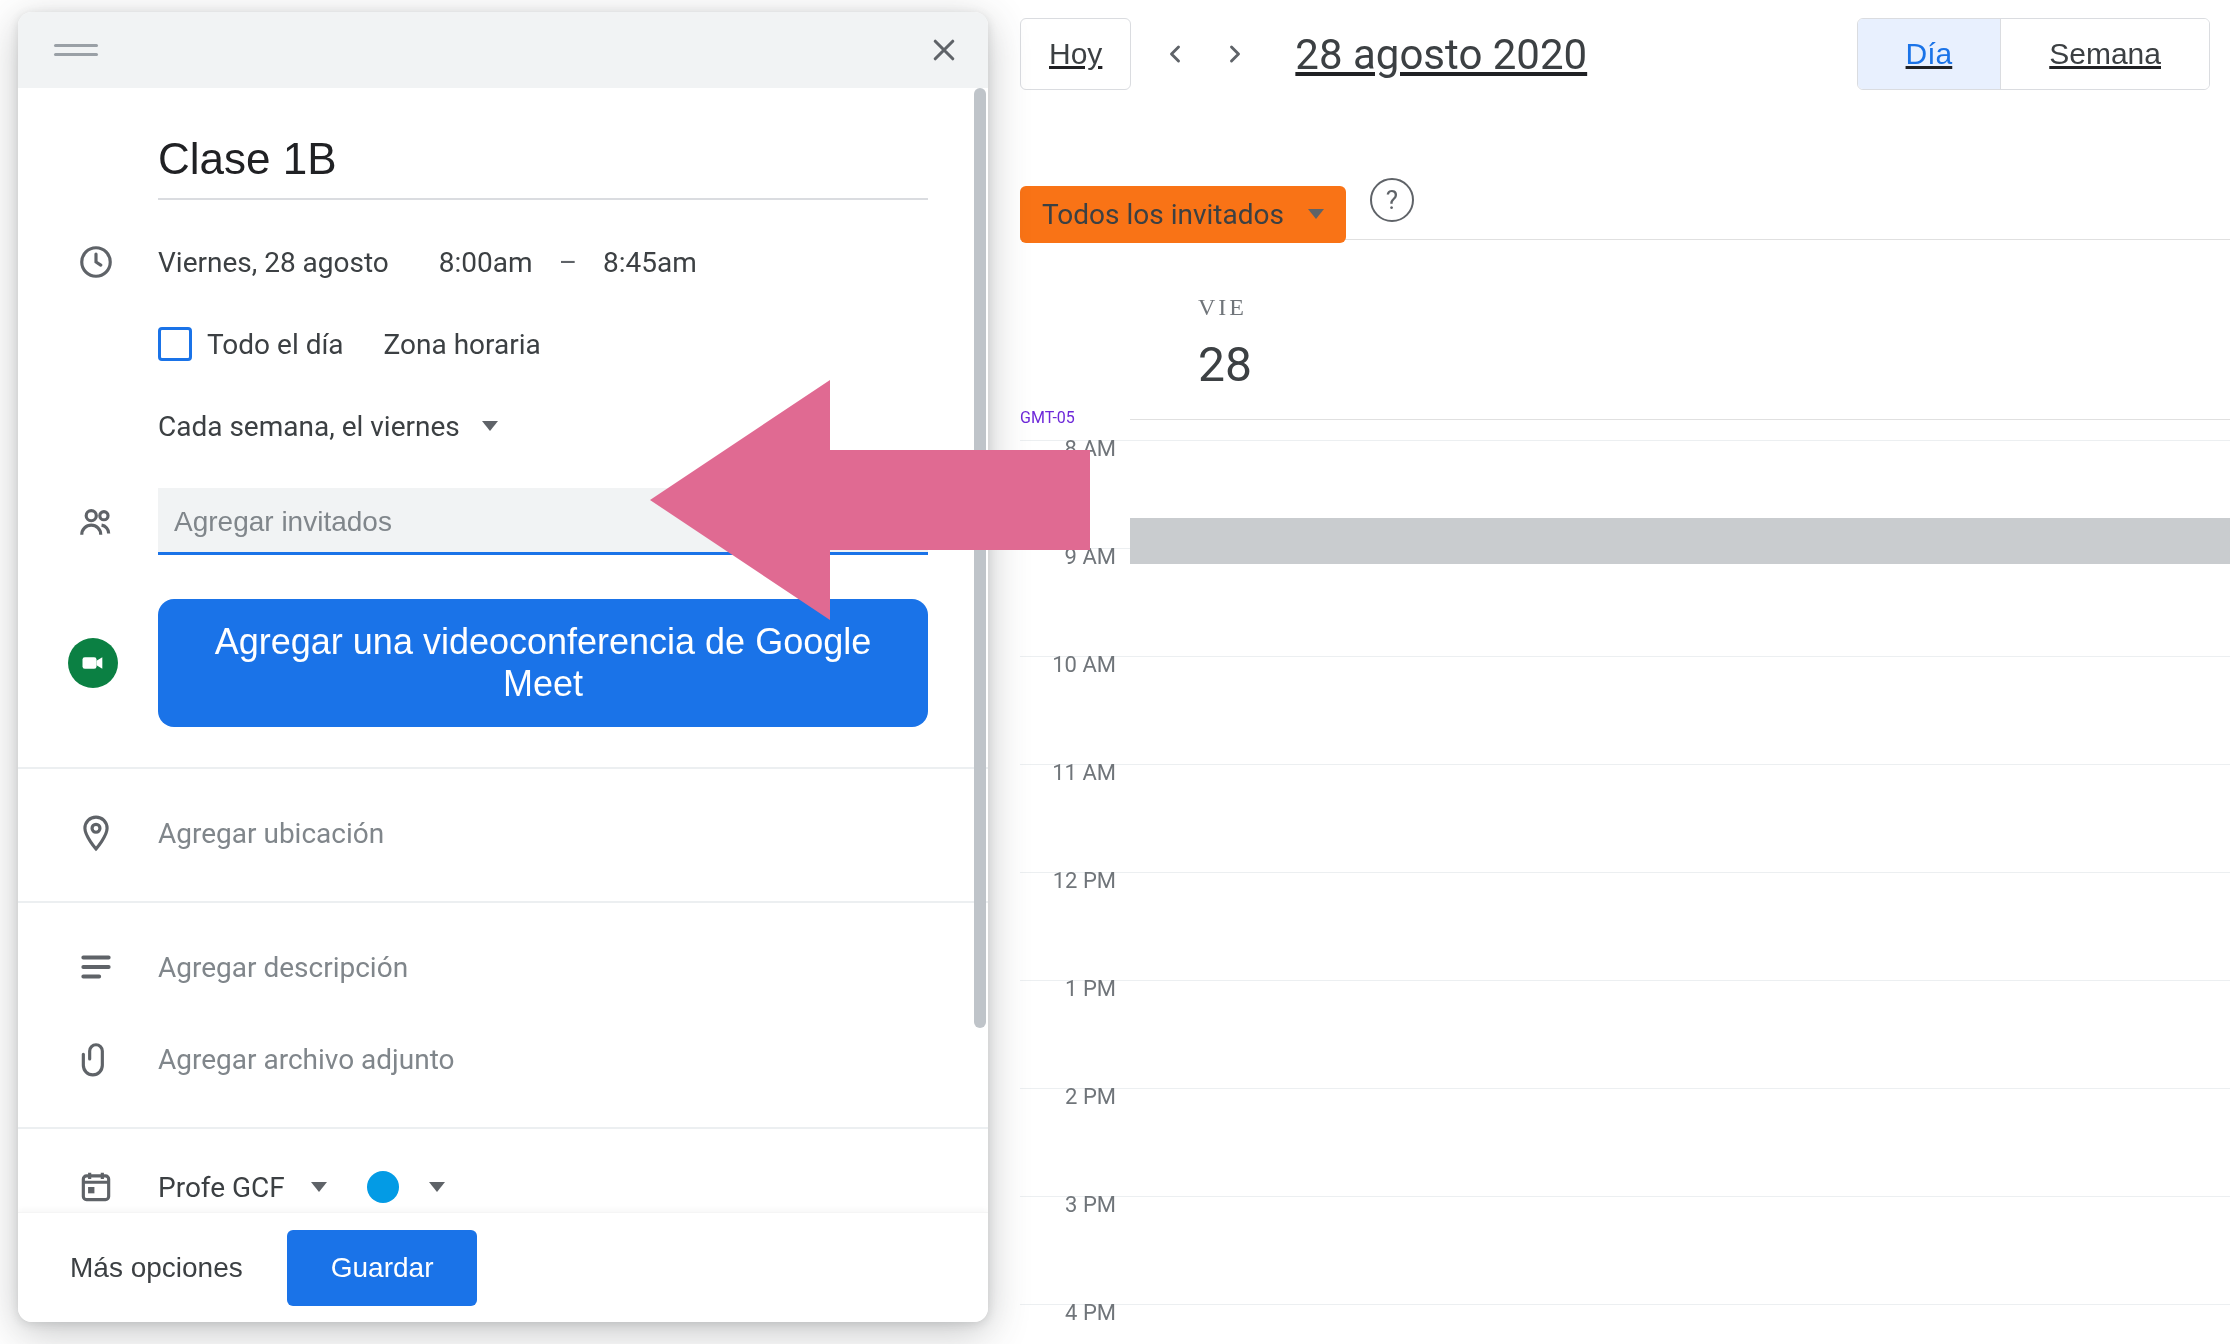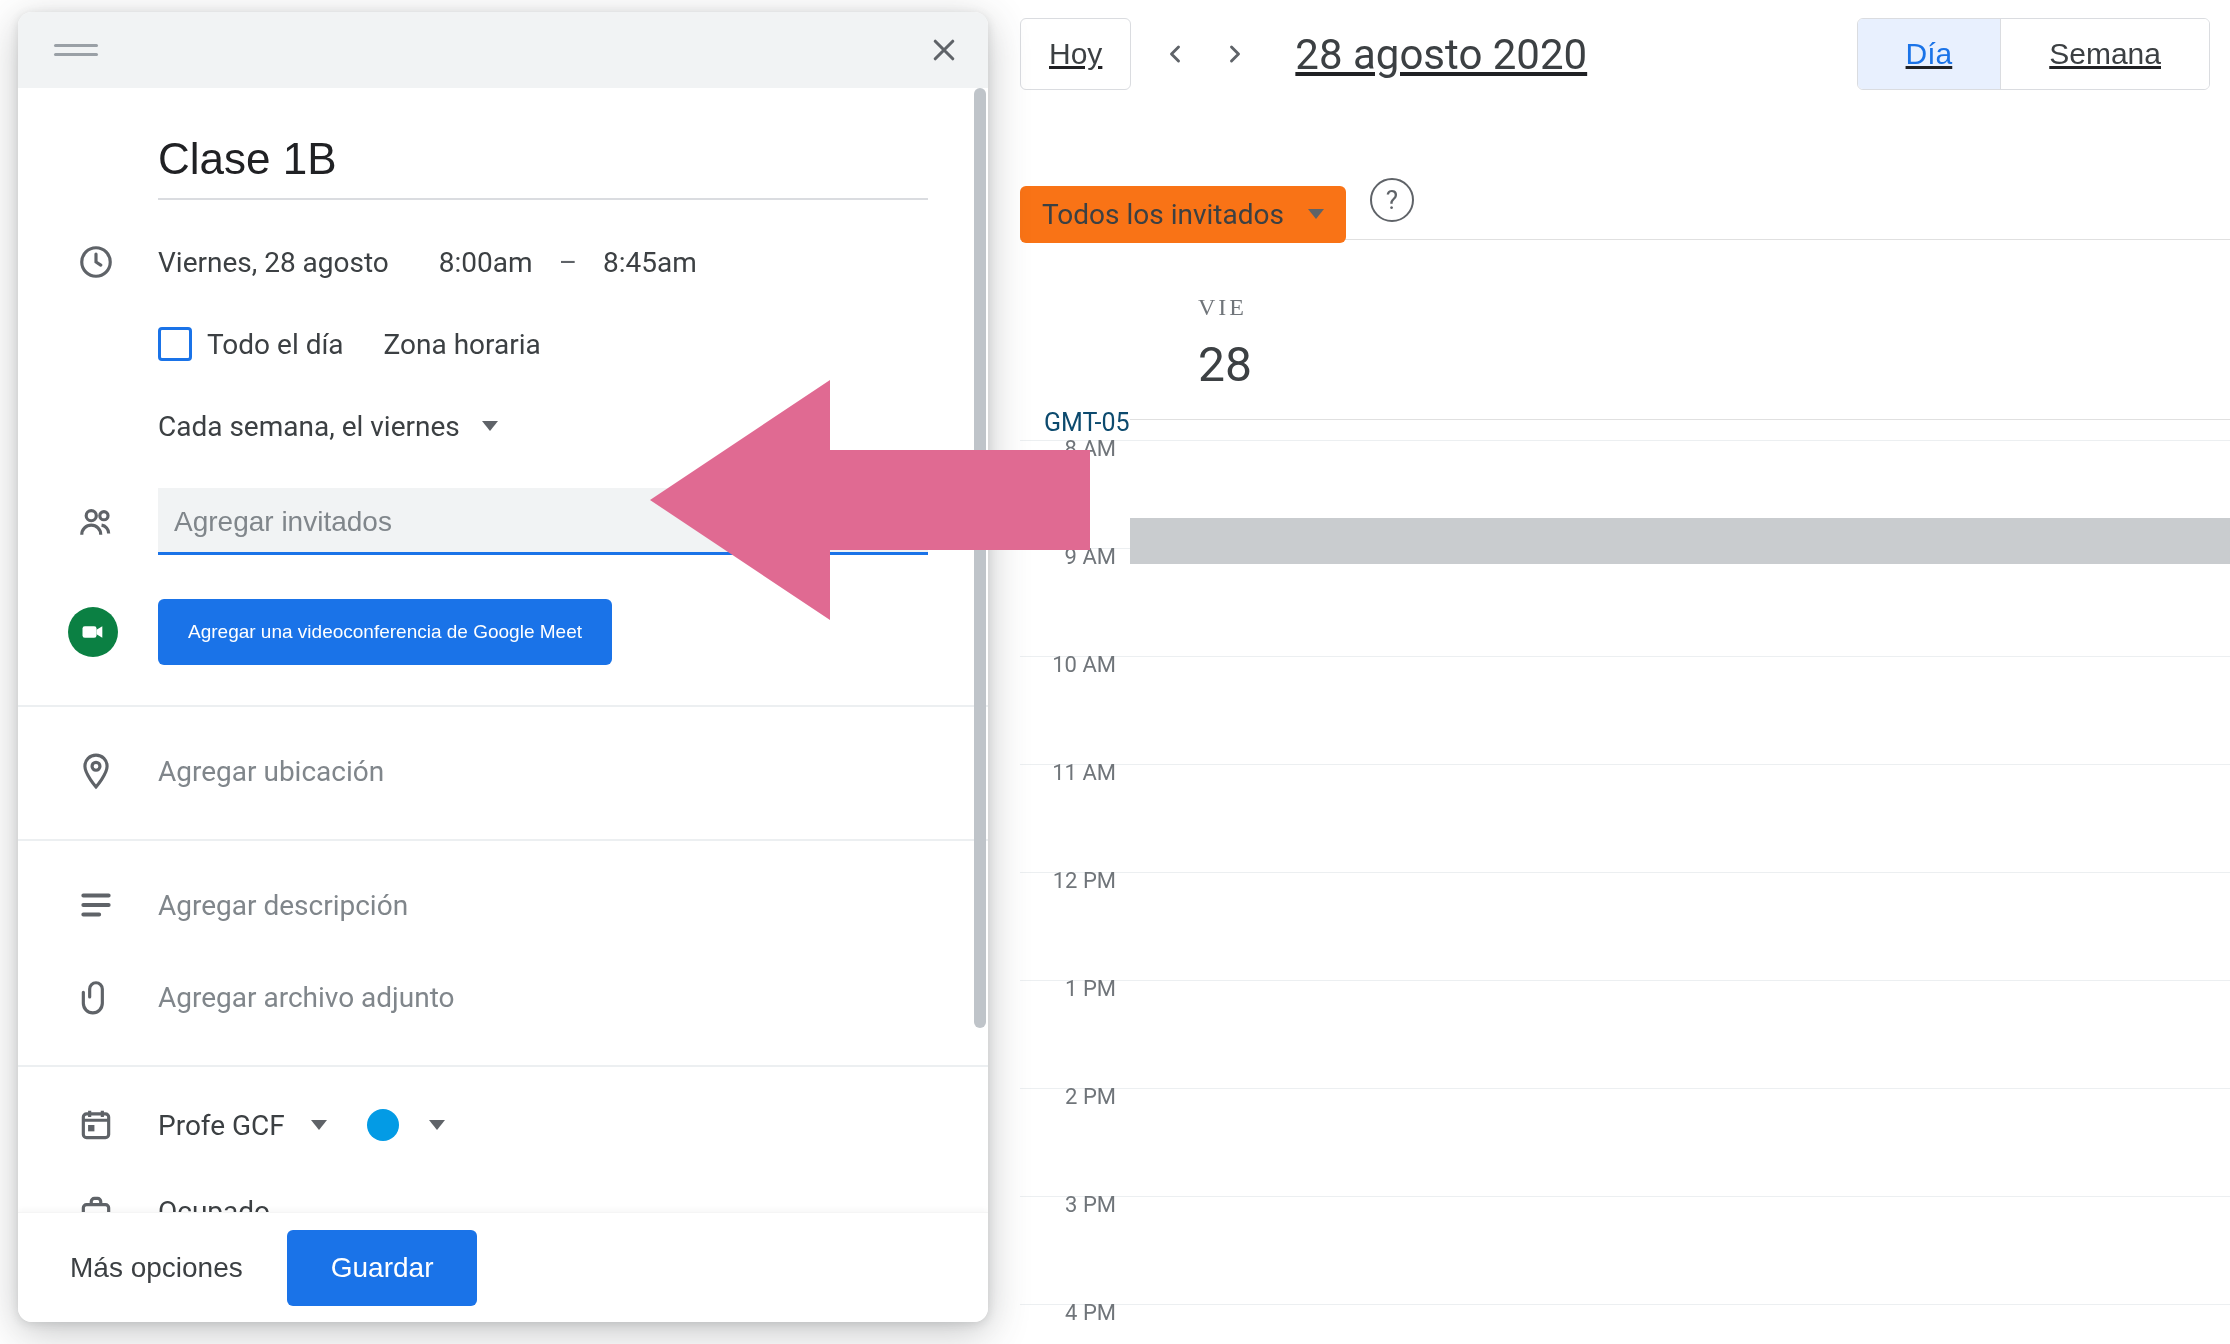--- a/index.html
+++ b/index.html
@@ -130,23 +130,22 @@
     left: 68px;
     top: 76px;
     font-size: 48px;
     color: #3c4043;
   }
 
   .tz-label {
     position: absolute;
     top: 408px;
     left: 1020px;
-    font-size: 25px;
-    color: #0c4a6e;
-    margin-left: 24px;
+    font-size: 16px;
+    color: #6d28d9;
   }
 
   .time-grid {
     position: absolute;
     top: 440px;
     left: 1020px;
     right: 0;
     bottom: 0;
   }
   .time-row {
@@ -286,23 +285,23 @@
     outline: none;
   }
   .guests-input::placeholder { color: #80868b; }
 
   .meet-row { margin-top: 44px; }
   .meet-btn {
     display: inline-flex;
     align-items: center;
     background: #1a73e8;
     color: #fff;
-    font-size: 19px;
+    font-size: 36px;
     border: none;
-    border-radius: 6px;
+    border-radius: 16px;
     padding: 22px 30px;
     cursor: pointer;
   }
   .meet-icon-slot {
     position: absolute;
     left: 50px;
     width: 50px; height: 50px;
     border-radius: 50%;
     background: #0b8043;
     display: flex; align-items: center; justify-content: center;

